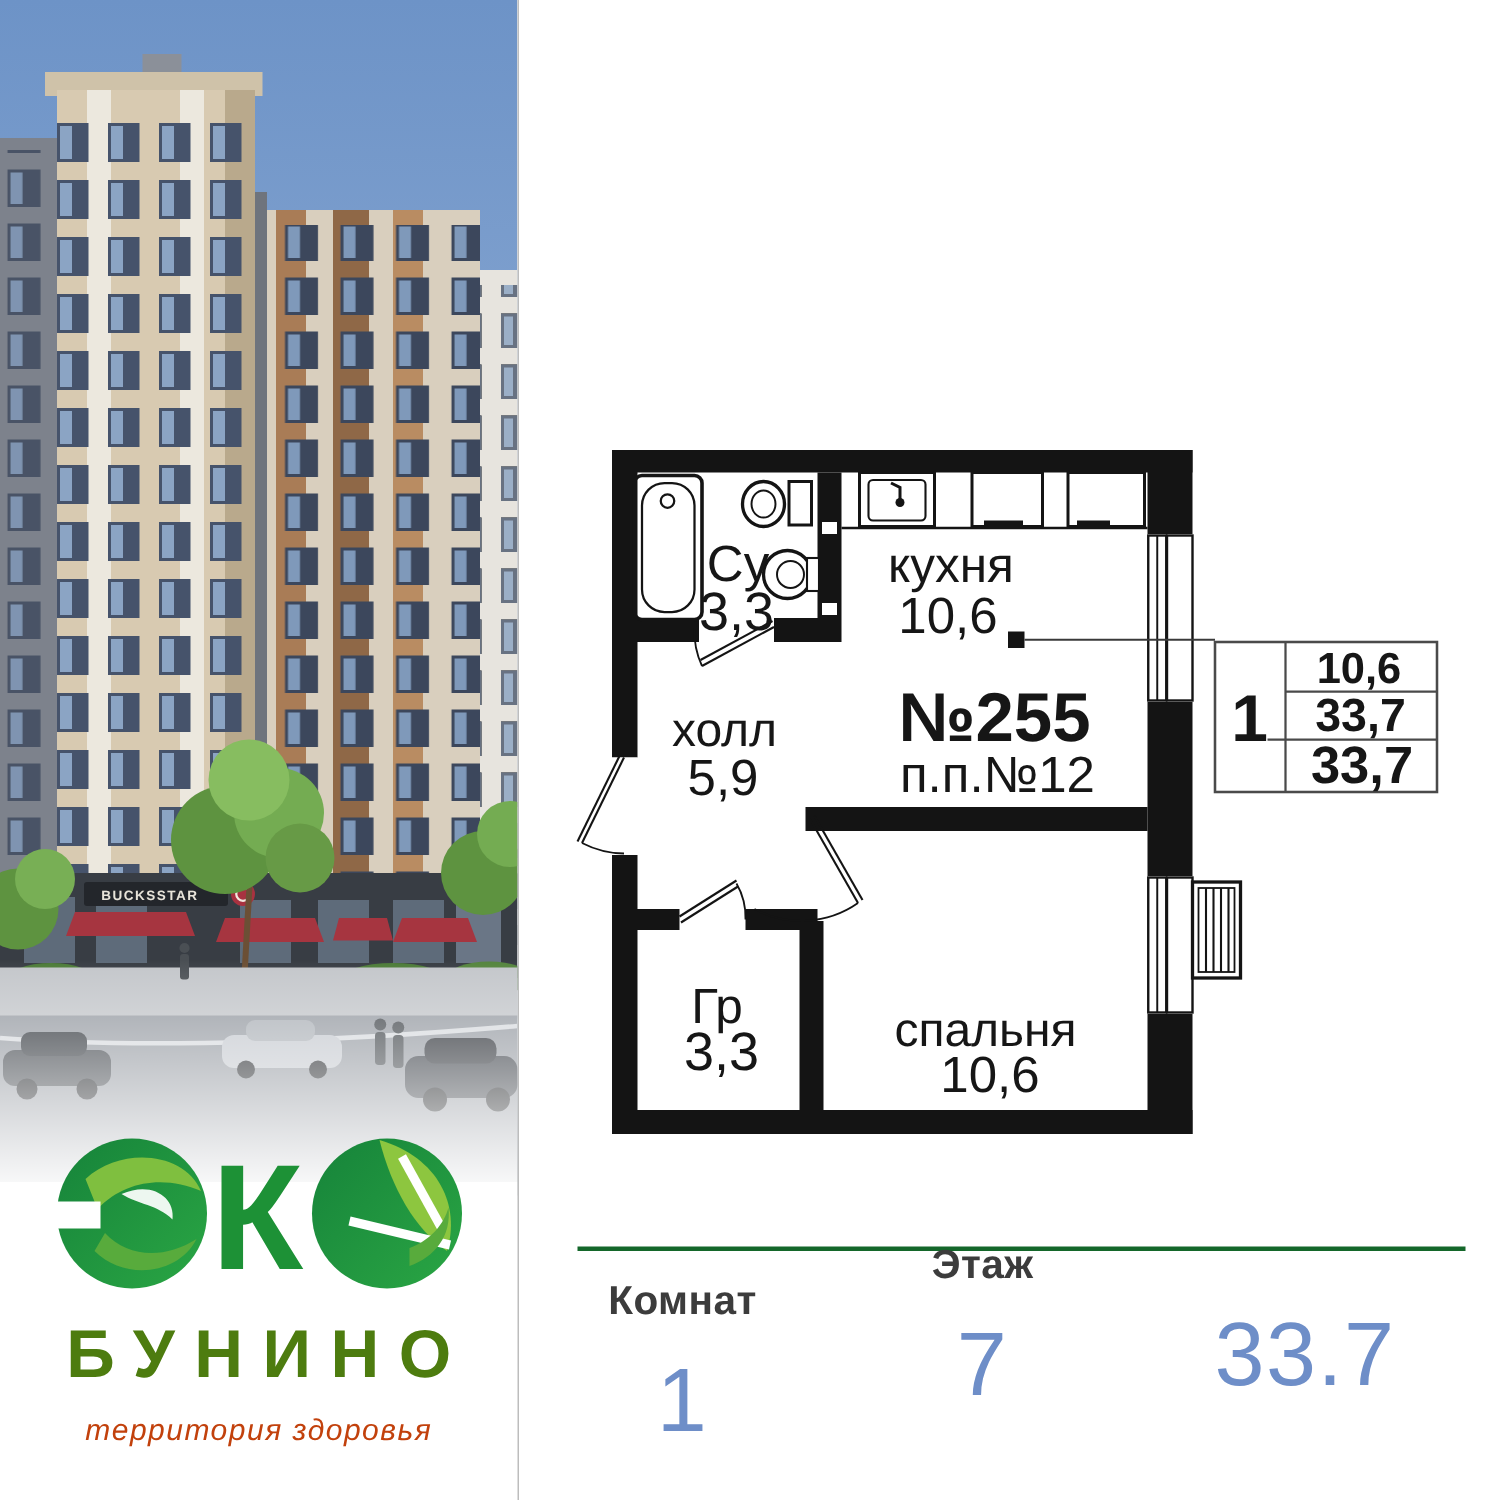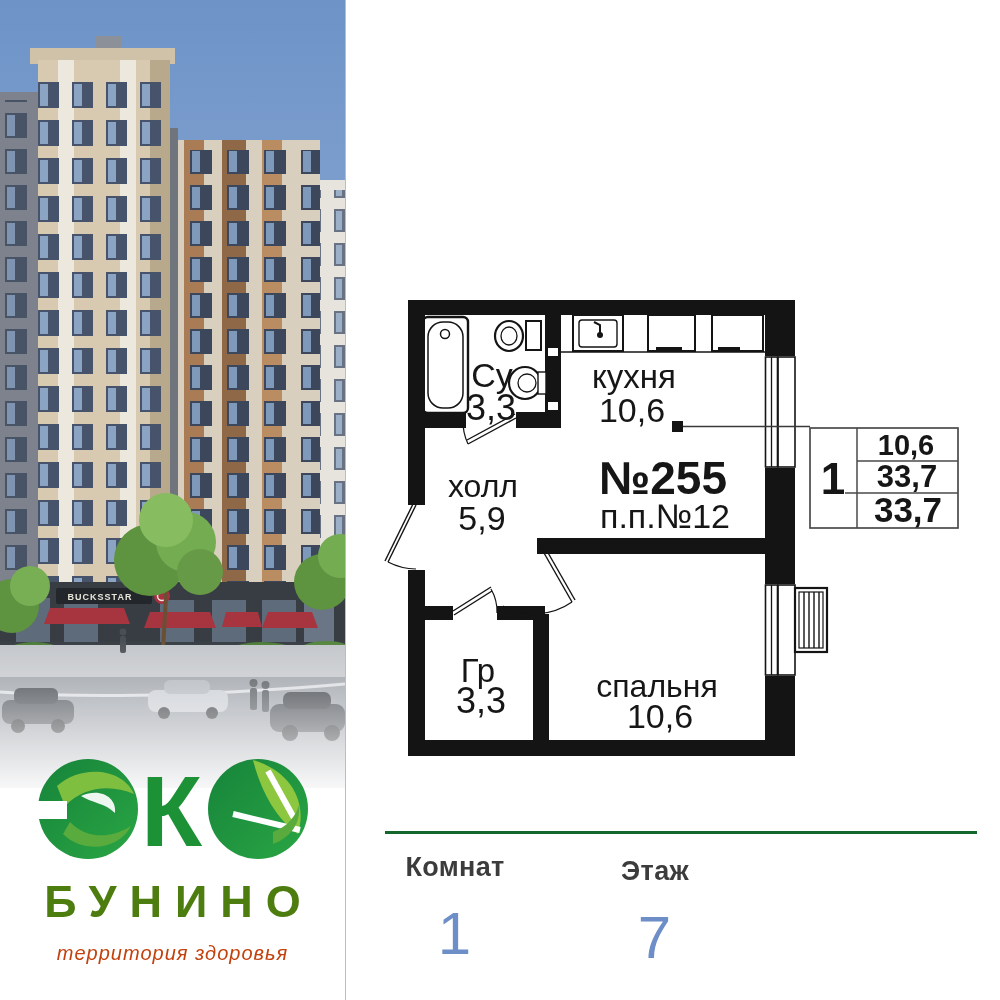--- a/index.html
+++ b/index.html
@@ -15,21 +15,21 @@
   #brand-tagline{margin-top:14px;font-size:20px;font-style:italic;color:#c2410c;letter-spacing:1px;}
   
   #plan-svg{left:0;top:0;width:1000px;height:1000px;}
   #plan-svg text{font-family:"Liberation Sans",sans-serif;fill:#161616;}
   
   #stats-line{left:385px;top:831px;width:592px;height:3px;background:#14672a;}
   .stat-col{position:absolute;transform:translateX(-50%);text-align:center;}
   .stat-label{font-size:27px;color:#3c3c3c;letter-spacing:.3px;white-space:nowrap;font-weight:bold;}
   .stat-value{margin-top:16px;font-size:60px;font-weight:400;color:#6e8ec8;letter-spacing:1px;}
   #stat-0{left:455px;top:852px;}
-  #stat-1{left:655px;top:856px;}
+  #stat-1{left:655px;top:828px;}
   #stat-2{left:870px;top:852px;}
 </style>
 </head>
 <body>
 
 <svg id="photo-col" class="abs" viewBox="0 0 345 1000" xmlns="http://www.w3.org/2000/svg">
   <defs>
     <linearGradient id="sky" x1="0" y1="0" x2="0" y2="1">
       <stop offset="0" stop-color="#6d93c7"></stop>
         <stop offset="0.75" stop-color="#9cb6da"></stop>
@@ -311,13 +311,14 @@
 
 <div id="stat-0" class="stat-col">
   <div class="stat-label">Комнат</div>
   <div class="stat-value">1</div>
 </div>
 <div id="stat-1" class="stat-col">
   <div class="stat-label">Этаж</div>
   <div class="stat-value">7</div>
 </div>
 <div id="stat-2" class="stat-col">
+  <div class="stat-value">33.7</div>
 </div>
 
 </body></html>

